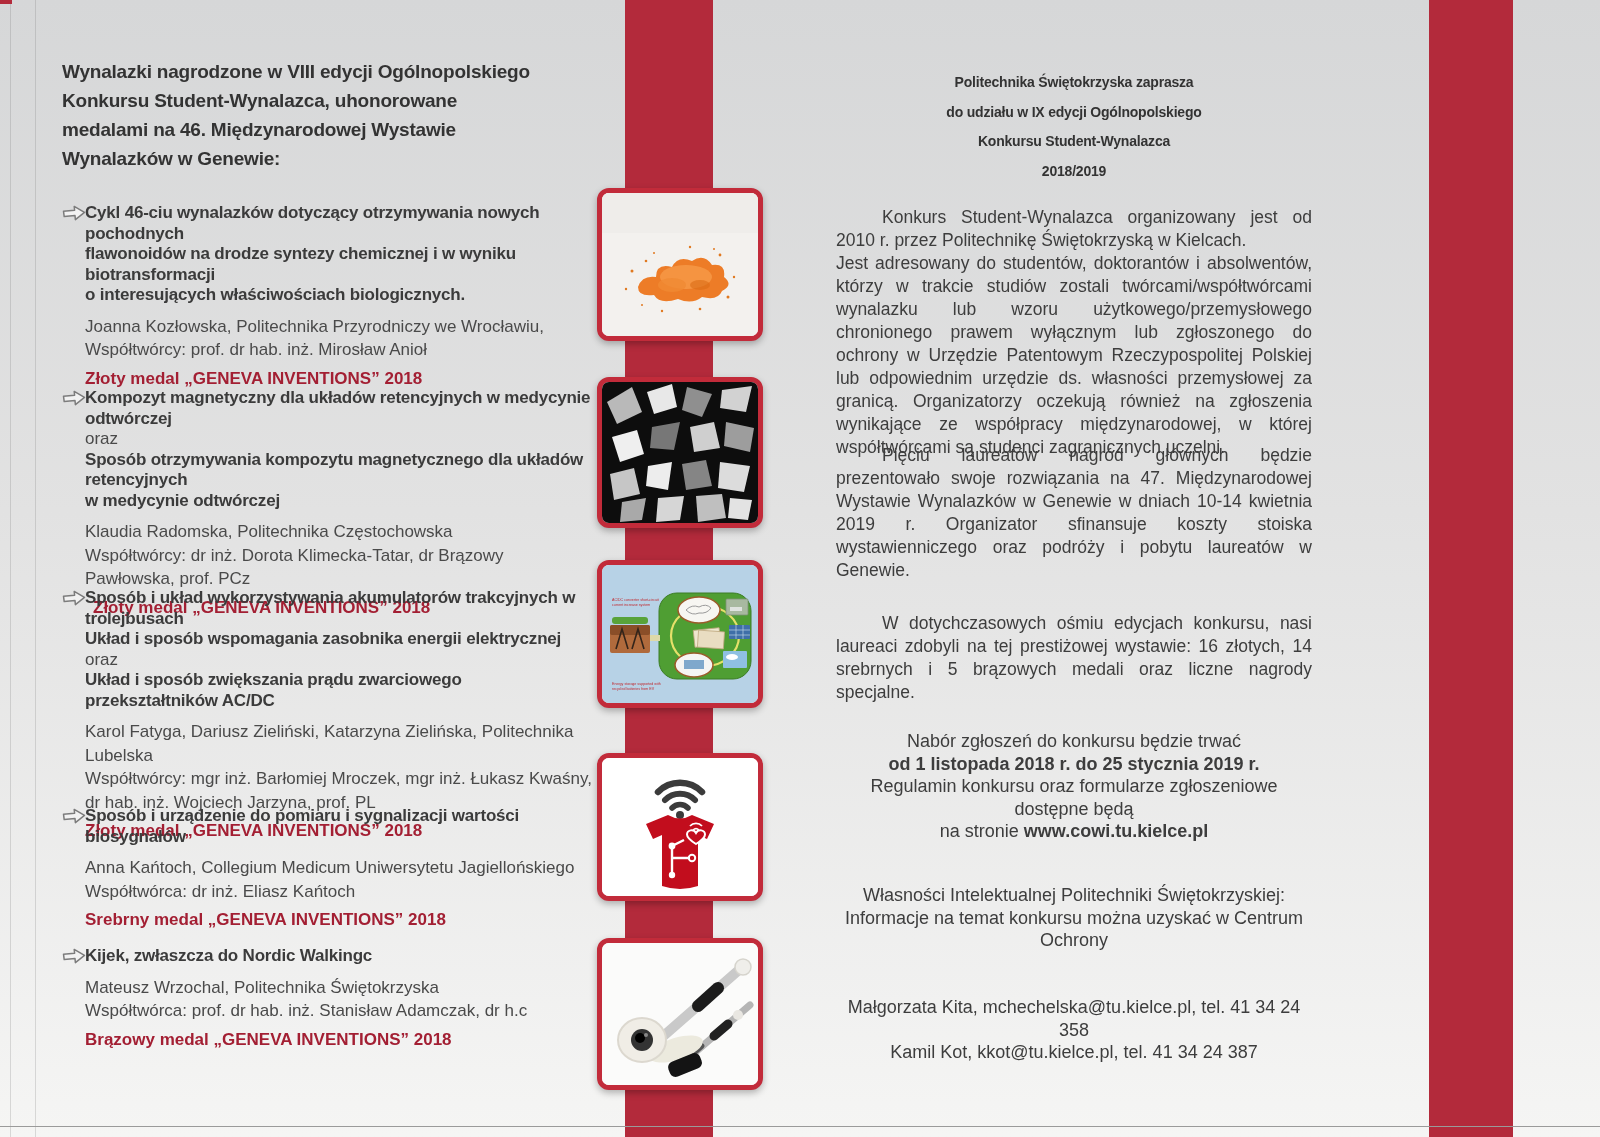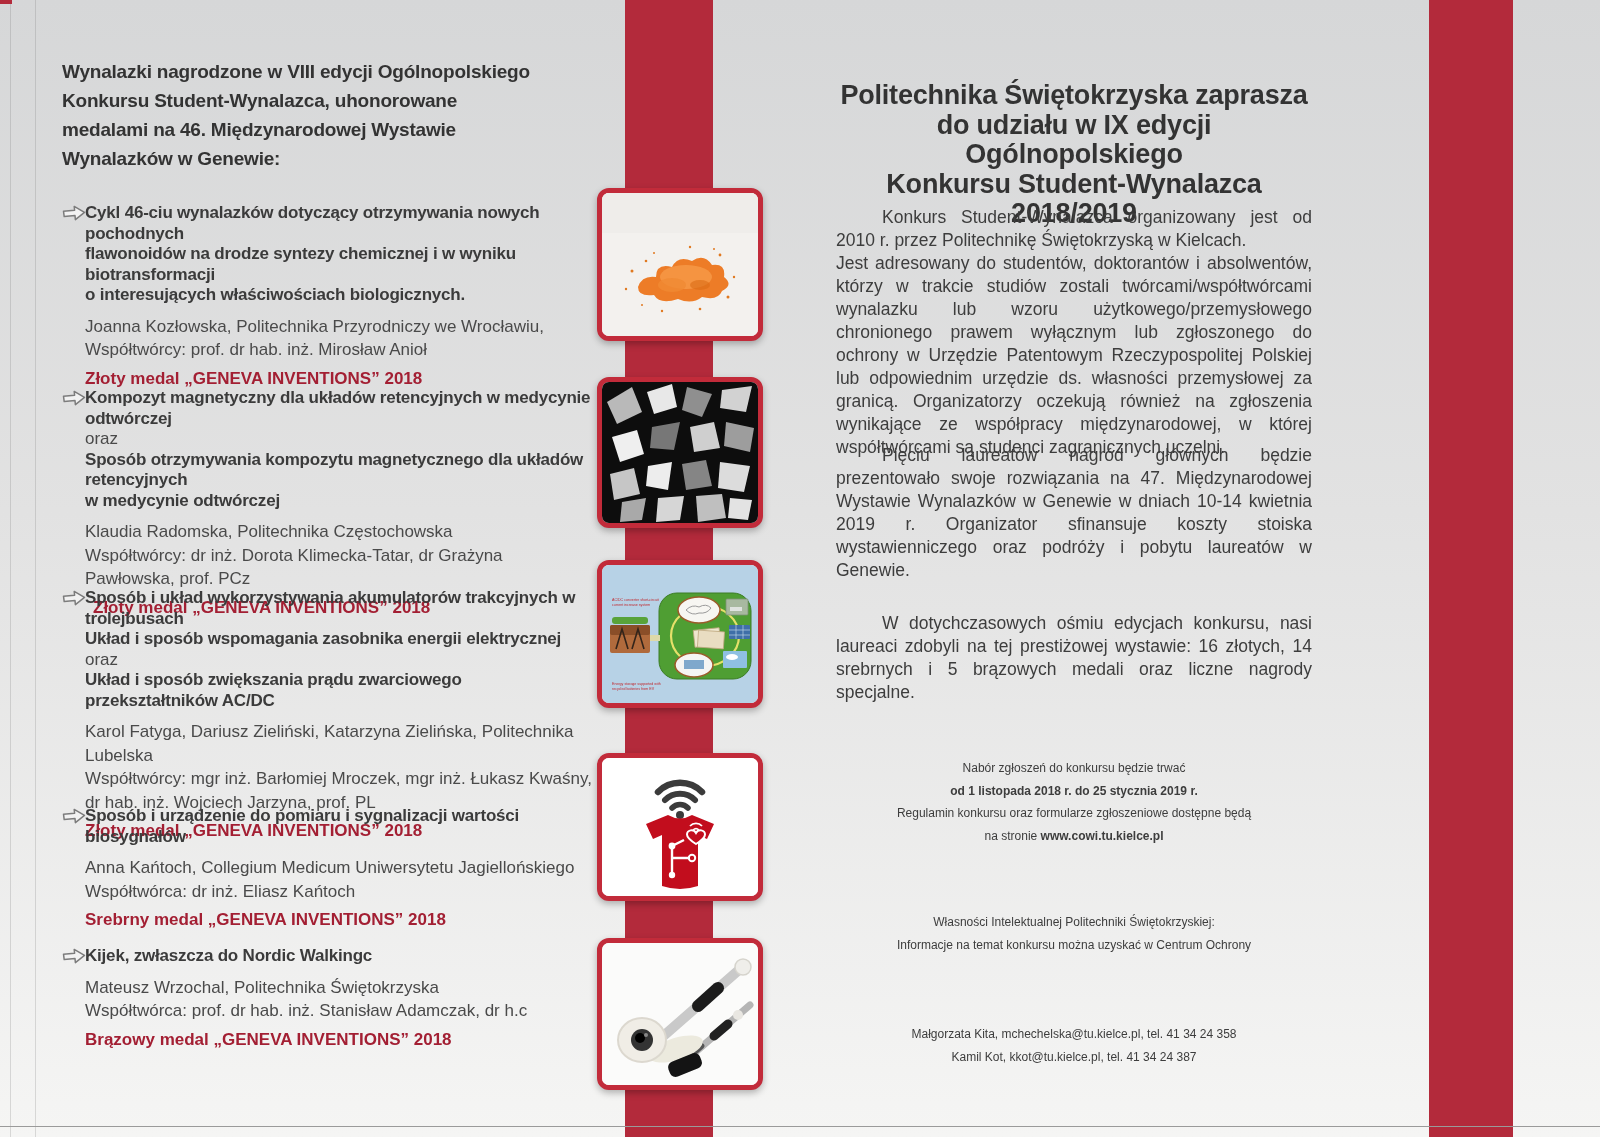--- a/index.html
+++ b/index.html
@@ -17,37 +17,37 @@
 
   .photo-box{
     position:absolute;left:597px;width:166px;box-sizing:border-box;
     border:5px solid #c22b3a;border-radius:12px;background:#fff;overflow:hidden;
     box-shadow:0 3px 7px rgba(0,0,0,.28);
   }
   .photo-box svg{display:block;width:100%;height:100%;}
 
   .lheading{position:absolute;left:62px;top:57px;font-size:19px;line-height:29px;
     font-weight:bold;color:#333;letter-spacing:-0.2px;}
-  .rheading{position:absolute;left:836px;width:476px;top:81px;text-align:center;
-    font-weight:bold;font-size:27px;line-height:29.5px;color:#333;letter-spacing:-0.2px;}
+  .rheading{position:absolute;left:836px;width:476px;top:68px;text-align:center;
+    font-weight:bold;font-size:14px;line-height:29.5px;color:#333;letter-spacing:-0.2px;}
   .bi{}
 
   .item{position:absolute;left:62px;width:532px;font-size:17px;}
   .item .arrow{position:absolute;left:0;top:2px;}
   .item .ibody{margin-left:23px;}
   .tl{font-weight:bold;line-height:20.5px;color:#3b3b3b;letter-spacing:-0.2px;}
   .tn{font-weight:normal;line-height:20.5px;color:#4a4a4a;}
   .authors{margin-top:9px;line-height:23.5px;color:#4a4a4a;}
   .medal{margin-top:7px;font-weight:bold;color:#a31f33;}
 
   .para{position:absolute;left:836px;width:476px;font-size:17.5px;line-height:23px;
     color:#3d3d3d;text-align:justify;}
   .indent{text-indent:46px;}
-  .cblock{position:absolute;left:836px;width:476px;text-align:center;font-size:12px;
-    line-height:22.5px;color:#3d3d3d;margin-top:27px;}
+  .cblock{position:absolute;left:836px;width:476px;text-align:center;font-size:18px;
+    line-height:22.5px;color:#3d3d3d;}
   .b{font-weight:bold;}
 </style>
 </head>
 <body>
 
 <div class="canvas">
 
   <div class="stripe stripe-center"></div>
   <div class="stripe stripe-right"></div>
   <div class="fold" style="left:10px"></div>
@@ -86,21 +86,21 @@
           <path d="M1.5 6.2 L12.6 5.2 L12.2 1.4 L22.5 7.4 L13.4 14.6 L13.0 10.6 L2.2 11.6 Z" fill="#f2f2f2" stroke="#7c7c7c" stroke-width="1.5" stroke-linejoin="round"></path>
         </svg>
     </span>
     <div class="ibody">
       <div class="tl">Kompozyt magnetyczny dla układów retencyjnych w medycynie odtwórczej</div>
       <div class="tn">oraz</div>
       <div class="tl">Sposób otrzymywania kompozytu magnetycznego dla układów retencyjnych</div>
       <div class="tl">w medycynie odtwórczej</div>
       <div class="authors">
         <div>Klaudia Radomska, Politechnika Częstochowska</div>
-        <div>Współtwórcy: dr inż. Dorota Klimecka-Tatar, dr Grażyna Pawłowska, prof. PCz</div>
+        <div>Współtwórcy: dr inż. Dorota Klimecka-Tatar, dr Brązowy Pawłowska, prof. PCz</div>
       </div>
       <div class="medal" style="margin-left:8px">Złoty medal „GENEVA INVENTIONS” 2018</div>
     </div>
   </div>
 
   <div class="item" style="top:588px">
     <span class="arrow">
       <svg width="24" height="16" viewBox="0 0 24 16">
           <path d="M1.5 6.2 L12.6 5.2 L12.2 1.4 L22.5 7.4 L13.4 14.6 L13.0 10.6 L2.2 11.6 Z" fill="#f2f2f2" stroke="#7c7c7c" stroke-width="1.5" stroke-linejoin="round"></path>
         </svg>

